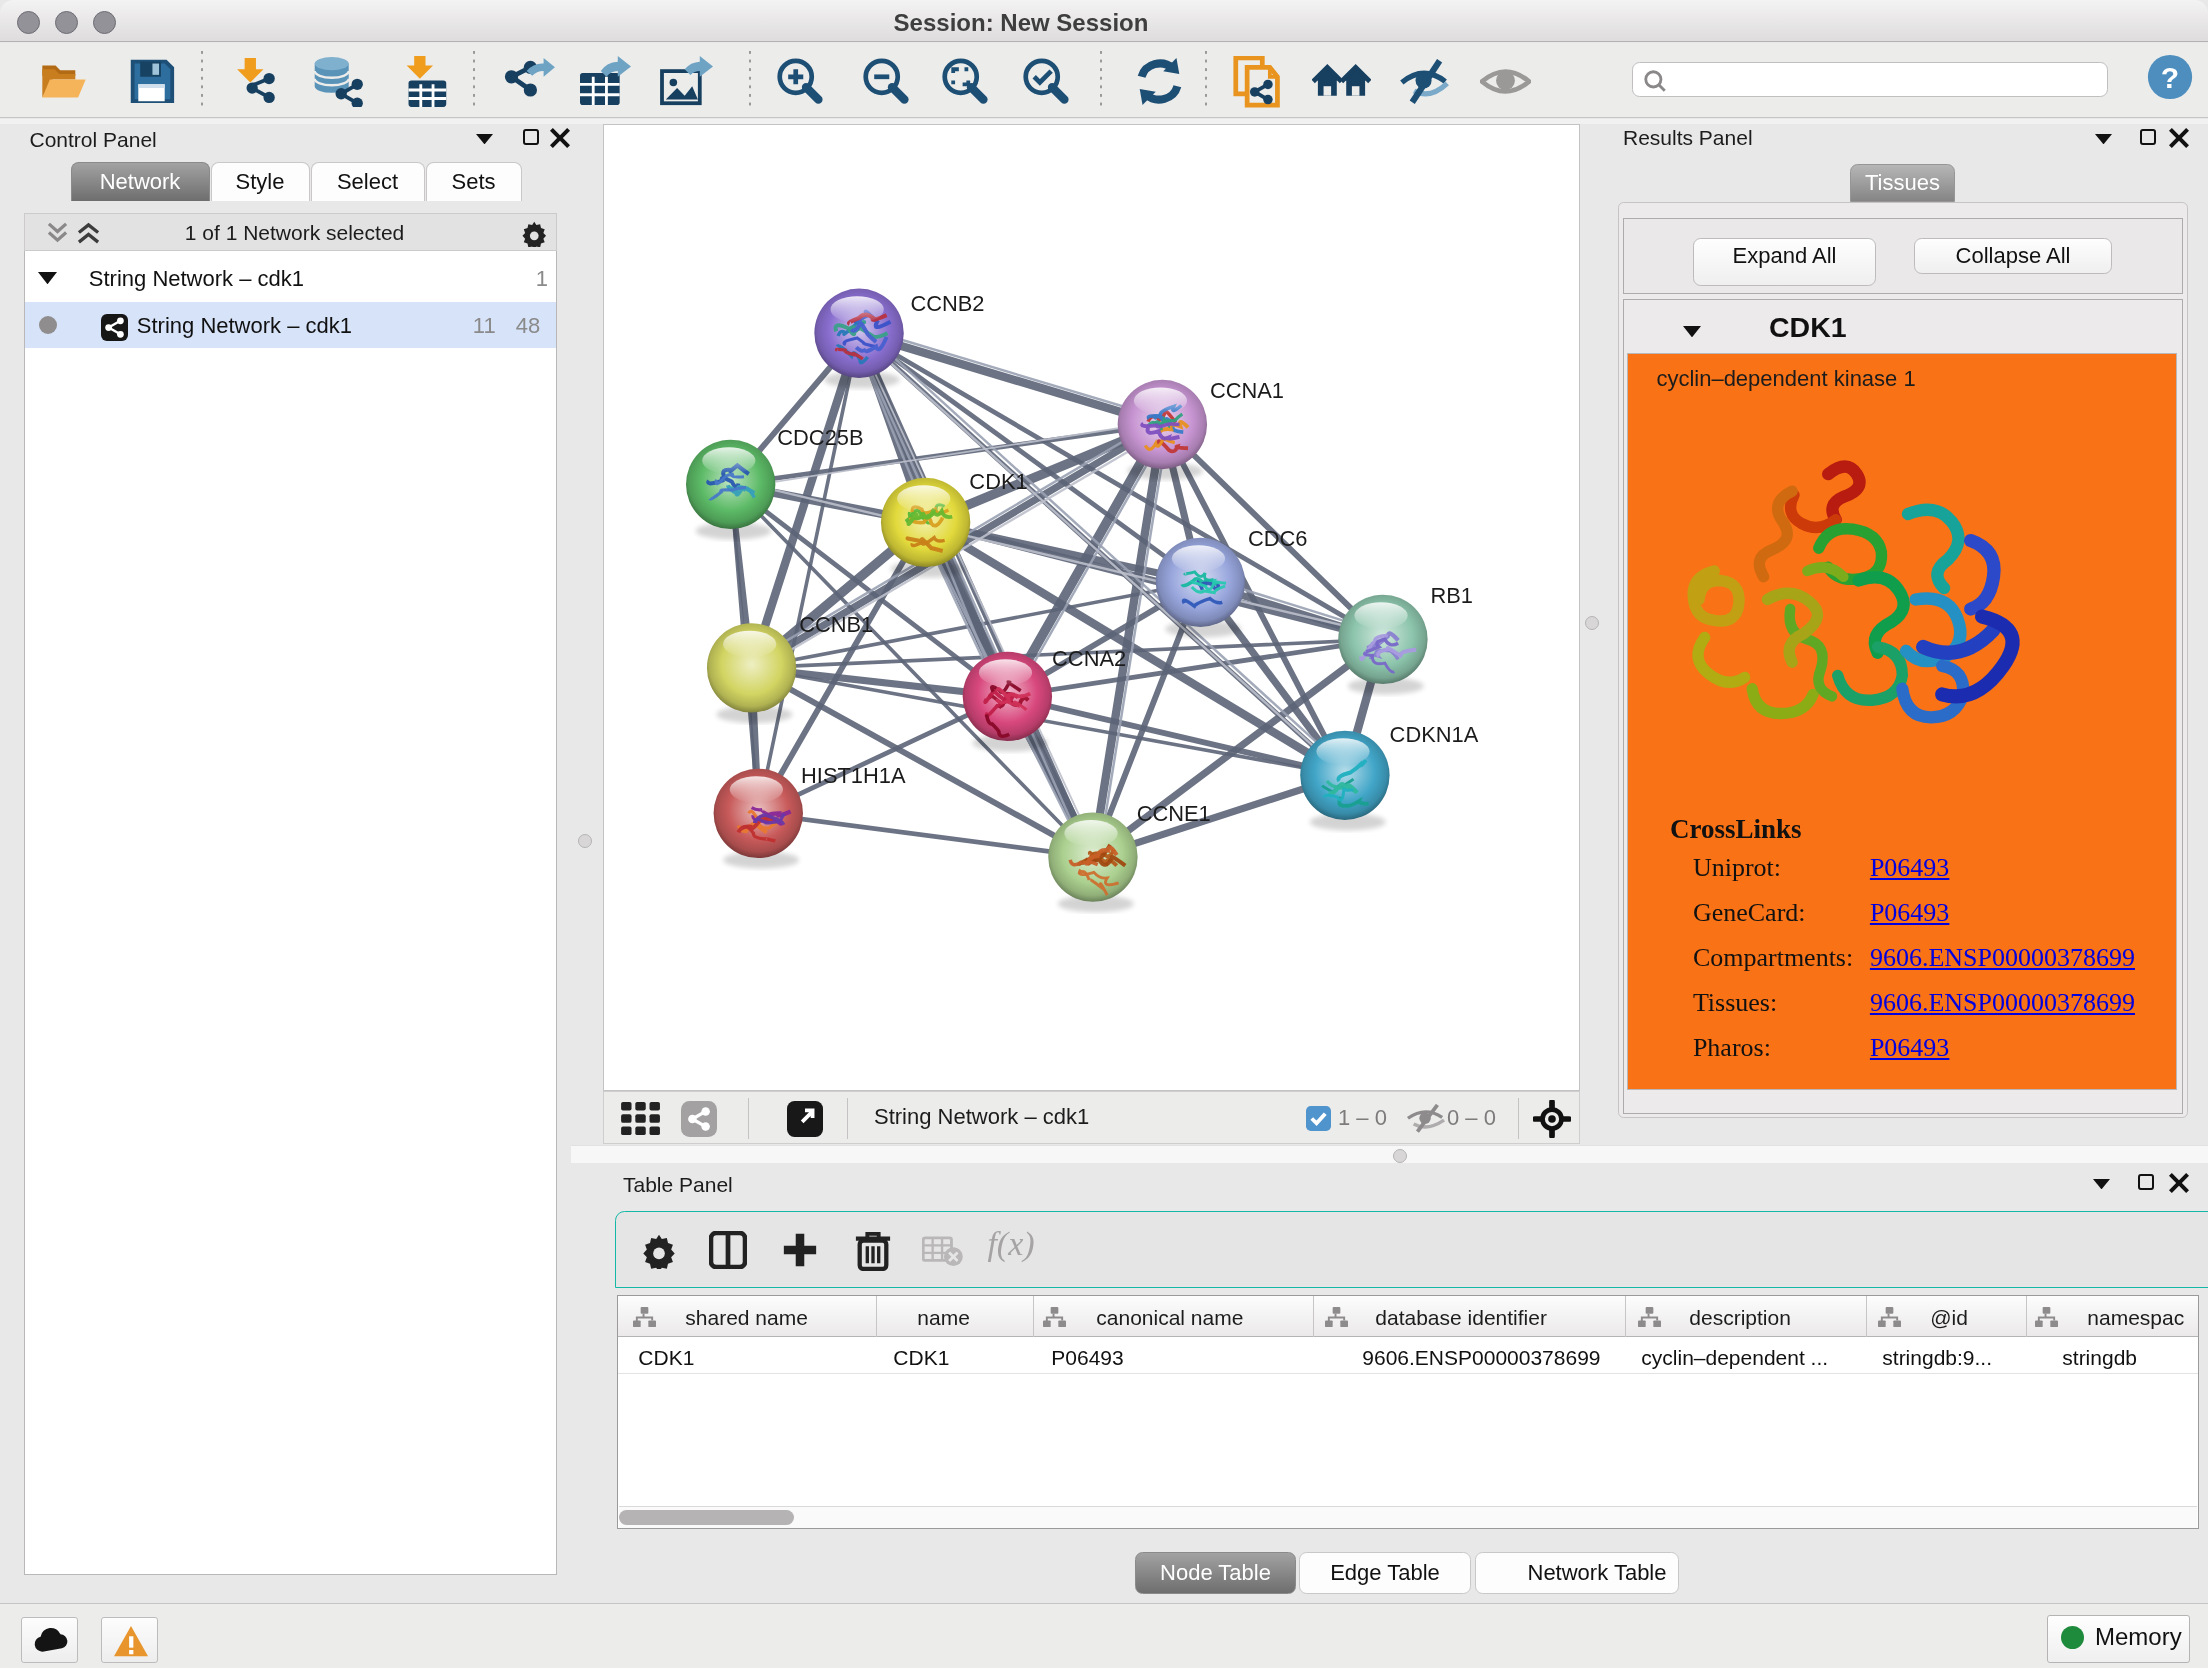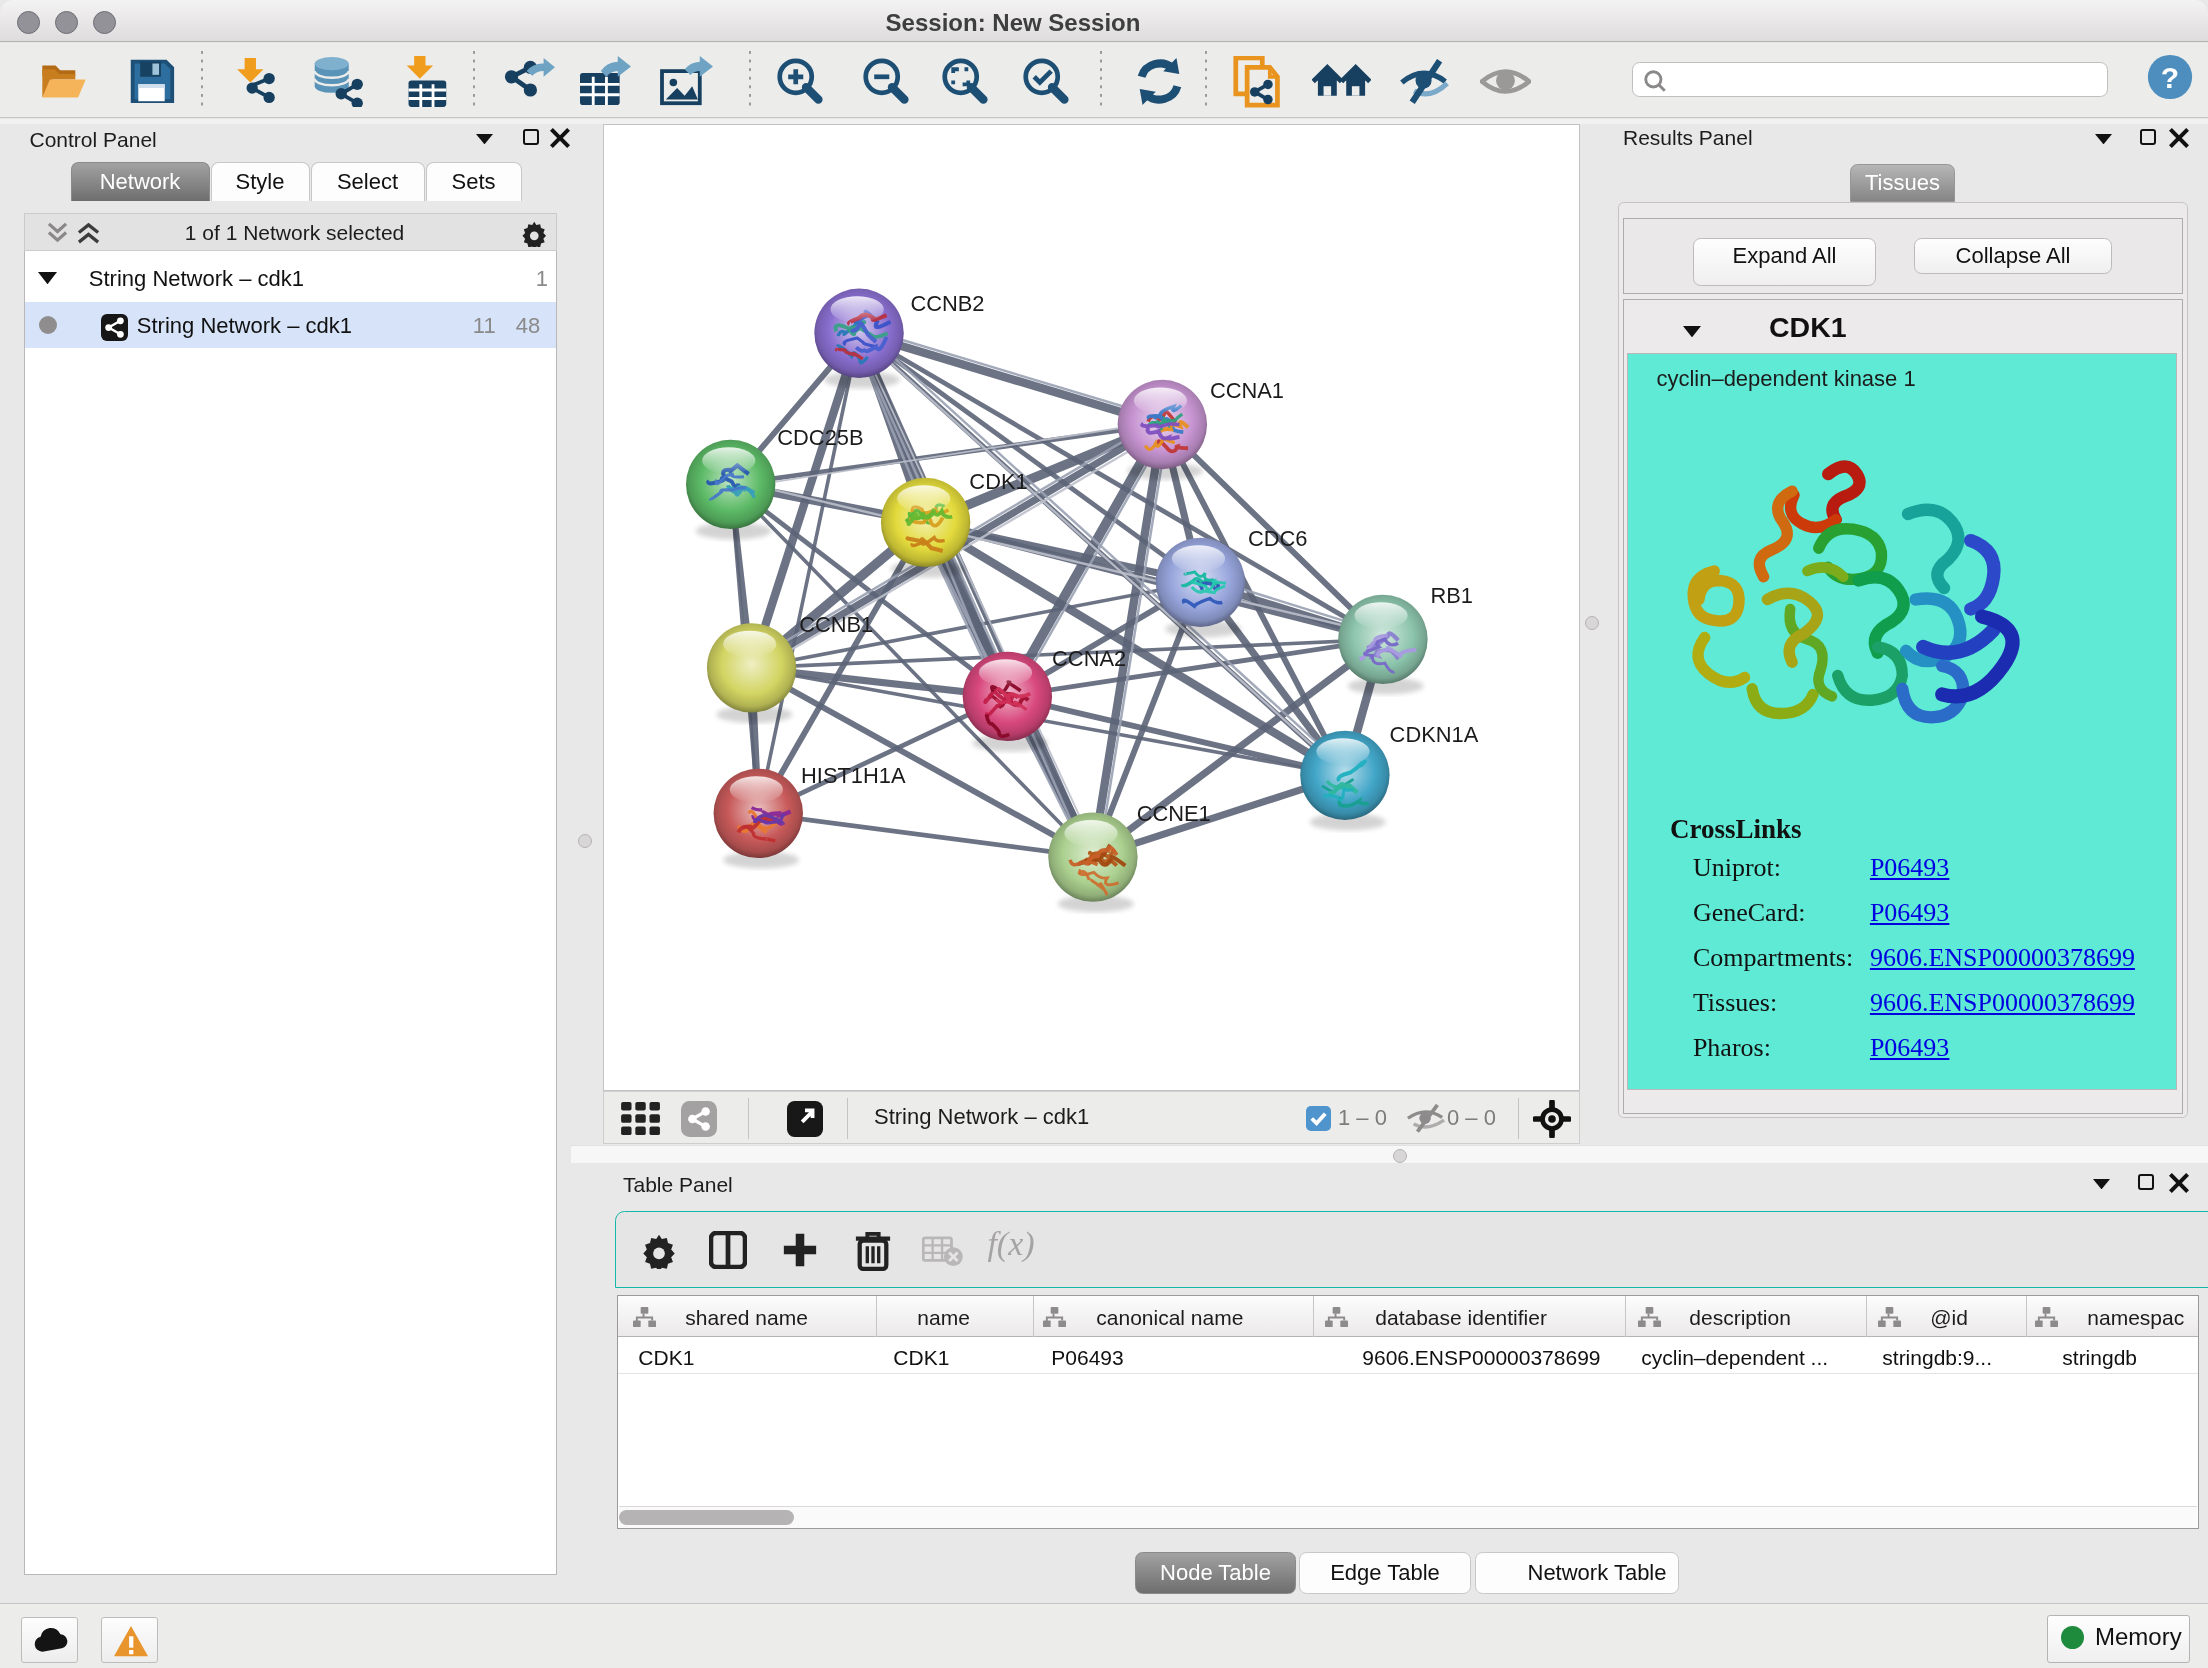--- a/index.html
+++ b/index.html
@@ -3,21 +3,21 @@
 <meta charset="utf-8">
 <style>
 * { margin:0; padding:0; box-sizing:border-box; }
 html,body { width:2208px; height:1668px; font-family:"Liberation Sans",sans-serif; background:#e9e8e8; position:relative; overflow:hidden; }
 
 
 #titlebar { position:absolute; left:0; top:0; width:2208px; height:42px;
   background:linear-gradient(#f4f3f3,#dedcdc); border-bottom:1px solid #b4b2b2; border-radius:13.3px 13.3px 0 0; }
 #titlebar .light { position:absolute; top:10.5px; width:23px; height:23px; border-radius:50%;
   background:#949299; border:1.4px solid #6e6c74; }
-#title-text { position:absolute; top:8.6px; left:8px; width:2010px; text-align:center;
+#title-text { position:absolute; top:8.6px; left:16px; width:2010px; text-align:center;
   font-size:24px; font-weight:bold; color:#3e3e3e; }
 
 
 #toolbar { position:absolute; left:0; top:43px; width:2208px; height:75px; background:#ececeb; border-bottom:1px solid #c6c4c4;}
 .tbi { position:absolute; top:13.3px; }
 .tsep { position:absolute; top:7.6px; width:1.9px; height:59px;
   background-image:linear-gradient(#9a9a9a 30%, rgba(0,0,0,0) 0%);
   background-size:1.9px 8.6px; background-repeat:repeat-y; }
 #searchbox { position:absolute; left:1632px; top:19px; width:476px; height:35px; background:#fff;
   border:1px solid #c0bebe; border-radius:7.6px; }
@@ -660,21 +660,21 @@
   <div style="position:absolute;left:17px;top:78px;width:570px;height:916px;background:#eceaea;border:1px solid #c5c3c3;border-radius:5.7px;"></div>
   <div style="position:absolute;left:22px;top:94px;width:560px;height:76px;background:#eae8e8;border:1px solid #adabab;">
     <div style="position:absolute;left:69px;top:19px;width:183px;height:48px;background:linear-gradient(#fefefe,#f0efef);border:1px solid #bdbbbb;border-radius:7.6px;font-size:22px;text-align:center;line-height:34px;color:#111;">Expand All</div>
     <div style="position:absolute;left:290px;top:19px;width:198px;height:36px;background:linear-gradient(#fefefe,#f0efef);border:1px solid #bdbbbb;border-radius:7.6px;font-size:22px;text-align:center;line-height:34px;color:#111;">Collapse All</div>
   </div>
   <div style="position:absolute;left:22px;top:175px;width:560px;height:815px;background:#eceaea;border:1px solid #adabab;">
     <svg style="position:absolute;left:59px;top:25px;" width="18" height="12.4" viewBox="0 0 19 13">
         <path d="M0 1 h19 l-9.5 12 z" fill="#111"></path>
       </svg>
     <span style="position:absolute;left:145px;top:10.5px;font-size:28.5px;font-weight:bold;color:#111;">CDK1</span>
-    <div style="position:absolute;left:2.9px;top:53px;width:550px;height:737px;background:#5eead4;border:1px solid #b9b7b7;">
+    <div style="position:absolute;left:2.9px;top:53px;width:550px;height:737px;background:#f97316;border:1px solid #b9b7b7;">
       <span style="position:absolute;left:28.5px;top:12.4px;font-size:22px;color:#1c1c1c;">cyclin–dependent kinase 1</span>
       <svg style="position:absolute;left:48px;top:103px;" width="350" height="304" viewBox="0 0 368 320">
         <g fill="none" stroke-linecap="round">
           <path d="M160 18 q20 -16 30 0 t-14 24 q-18 8 -8 24" stroke="#b81c10" stroke-width="13"></path>
           <path d="M168 66 q-18 14 -36 4 t-8 -30" stroke="#cc3a0a" stroke-width="12"></path>
           <path d="M122 36 q-24 12 -10 32 t-12 30 q-20 8 -8 28" stroke="#d06a10" stroke-width="12"></path>
           <path d="M40 120 q-24 6 -22 28 t22 24 q24 4 26 -18 t-20 -24 q-20 0 -22 20" stroke="#c2a014" stroke-width="12"></path>
           <path d="M30 190 q-16 22 4 38 t38 4" stroke="#b0ac12" stroke-width="12"></path>
           <path d="M80 244 q4 26 30 26 t34 -20" stroke="#8cac16" stroke-width="12"></path>
           <path d="M120 160 q-4 26 18 32 t14 32 q-8 20 12 28" stroke="#60a824" stroke-width="11"></path>

